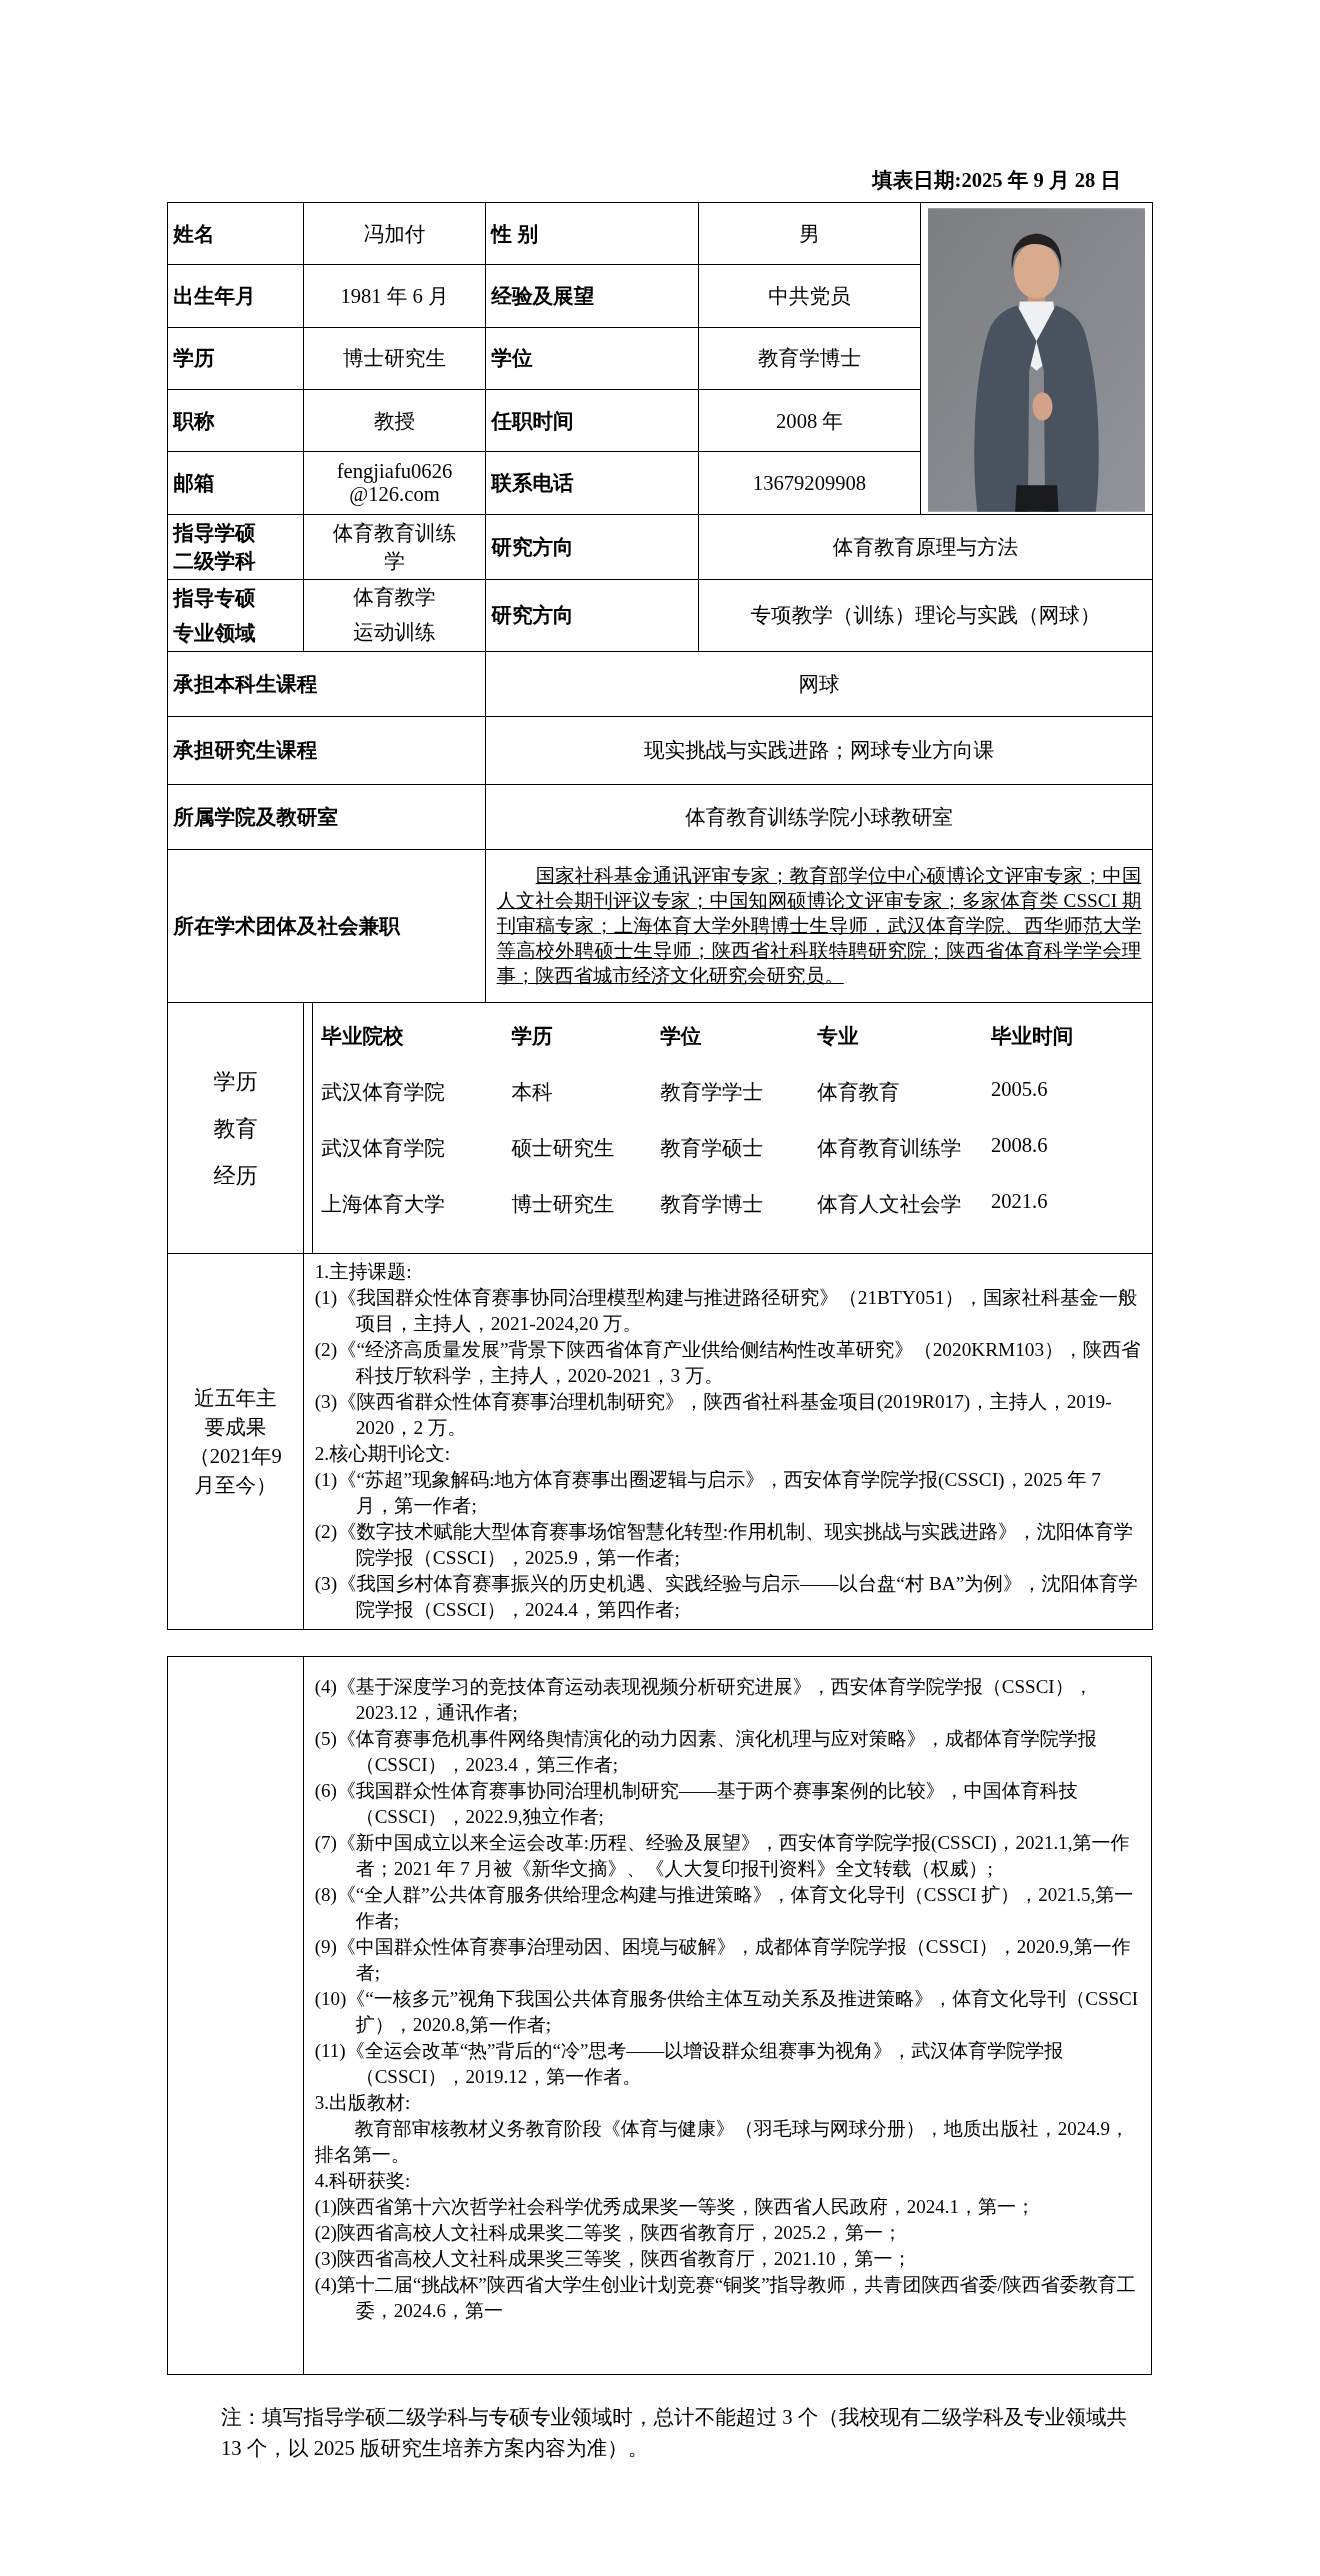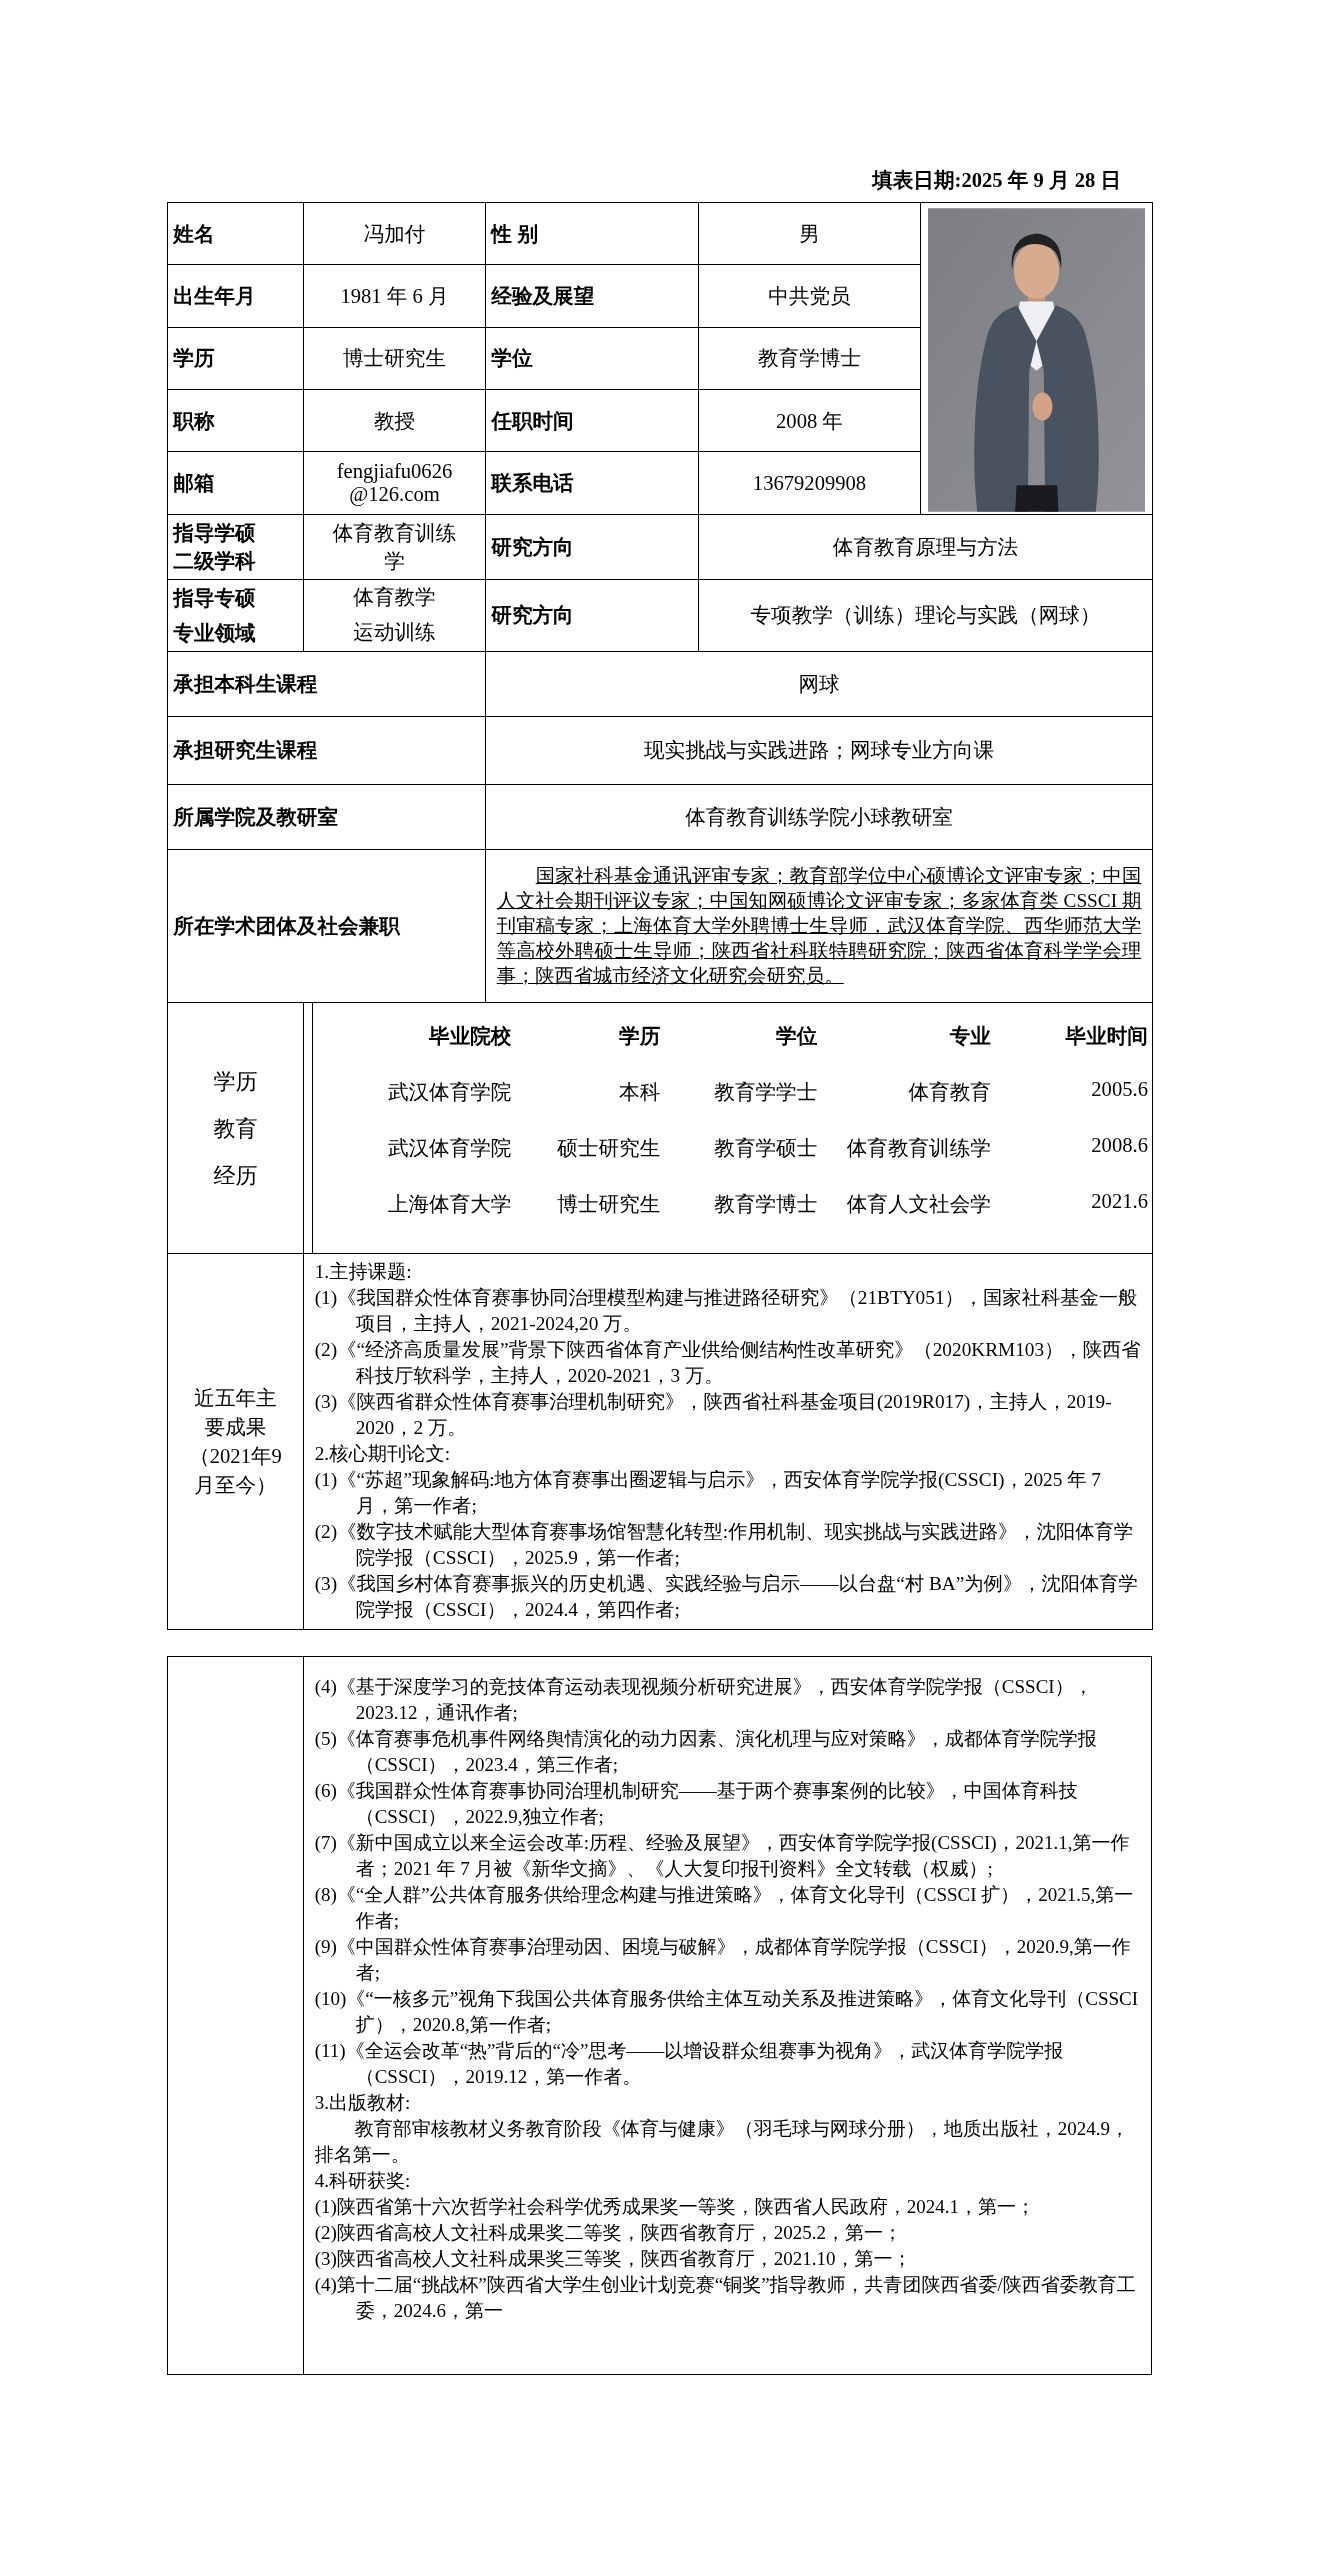--- a/index.html
+++ b/index.html
@@ -25,21 +25,21 @@
   td.photo-cell{vertical-align:top;text-align:center;padding:4.7px 0 0 0;}
   .memb{font-size:19.3px;line-height:25px;text-align:justify;vertical-align:middle;padding:2.7px 10.7px;}
   .memb p{margin:0;text-indent:39px;text-decoration:underline;}
   td.edu-lbl{font-size:22px;line-height:47px;text-align:center;vertical-align:middle;}
   td.edu-cell{position:relative;vertical-align:top;padding:0 4px 0 17.3px;}
   td.edu-cell::before{content:"";position:absolute;left:8px;top:0;bottom:0;width:1.3px;background:#000;}
   .edu-head,.edu-row{display:flex;width:100%;}
   .edu-head{margin-top:18.6px;font-family:"Liberation Sans","DejaVu Sans",sans-serif;
             font-weight:bold;font-size:20.6px;}
   .edu-row{margin-top:28px;font-size:20.6px;}
-  .edu-head span,.edu-row span{display:block;text-align:right;}
+  .edu-head span,.edu-row span{display:block;text-align:left;}
   .edu-head span:nth-child(1),.edu-row span:nth-child(1){width:23%;}
   .edu-head span:nth-child(2),.edu-row span:nth-child(2){width:18%;}
   .edu-head span:nth-child(3),.edu-row span:nth-child(3){width:19%;}
   .edu-head span:nth-child(4),.edu-row span:nth-child(4){width:21%;}
   .edu-head span:nth-child(5),.edu-row span:nth-child(5){width:19%;}
   td.ach-lbl{font-size:20.6px;line-height:29px;text-align:center;vertical-align:middle;padding:0 18.6px;}
   td.ach-cell{vertical-align:top;font-size:19.3px;line-height:26px;padding:5.3px 9.3px 0 10.7px;}
   td.ach-cell2{vertical-align:top;font-size:19px;line-height:26px;padding:17.3px 9.3px 0 10.7px;height:700px;}
   .para{margin:0;text-align:left;}
   .para.li{padding-left:41px;text-indent:-41px;}
@@ -252,15 +252,16 @@
             <p class="para li">(2)陕西省高校人文社科成果奖二等奖，陕西省教育厅，2025.2，第一；</p>
 
             <p class="para li">(3)陕西省高校人文社科成果奖三等奖，陕西省教育厅，2021.10，第一；</p>
 
             <p class="para li">(4)第十二届“挑战杯”陕西省大学生创业计划竞赛“铜奖”指导教师，共青团陕西省委/陕西省委教育工委，2024.6，第一</p>
           </td>
       </tr>
     </tbody>
   </table>
 
+  <p class="note">注：填写指导学硕二级学科与专硕专业领域时，总计不能超过 3 个（我校现有二级学科及专业领域共 13 个，以 2025 版研究生培养方案内容为准）。</p>
 
 </div>
 
 
 </body></html>

